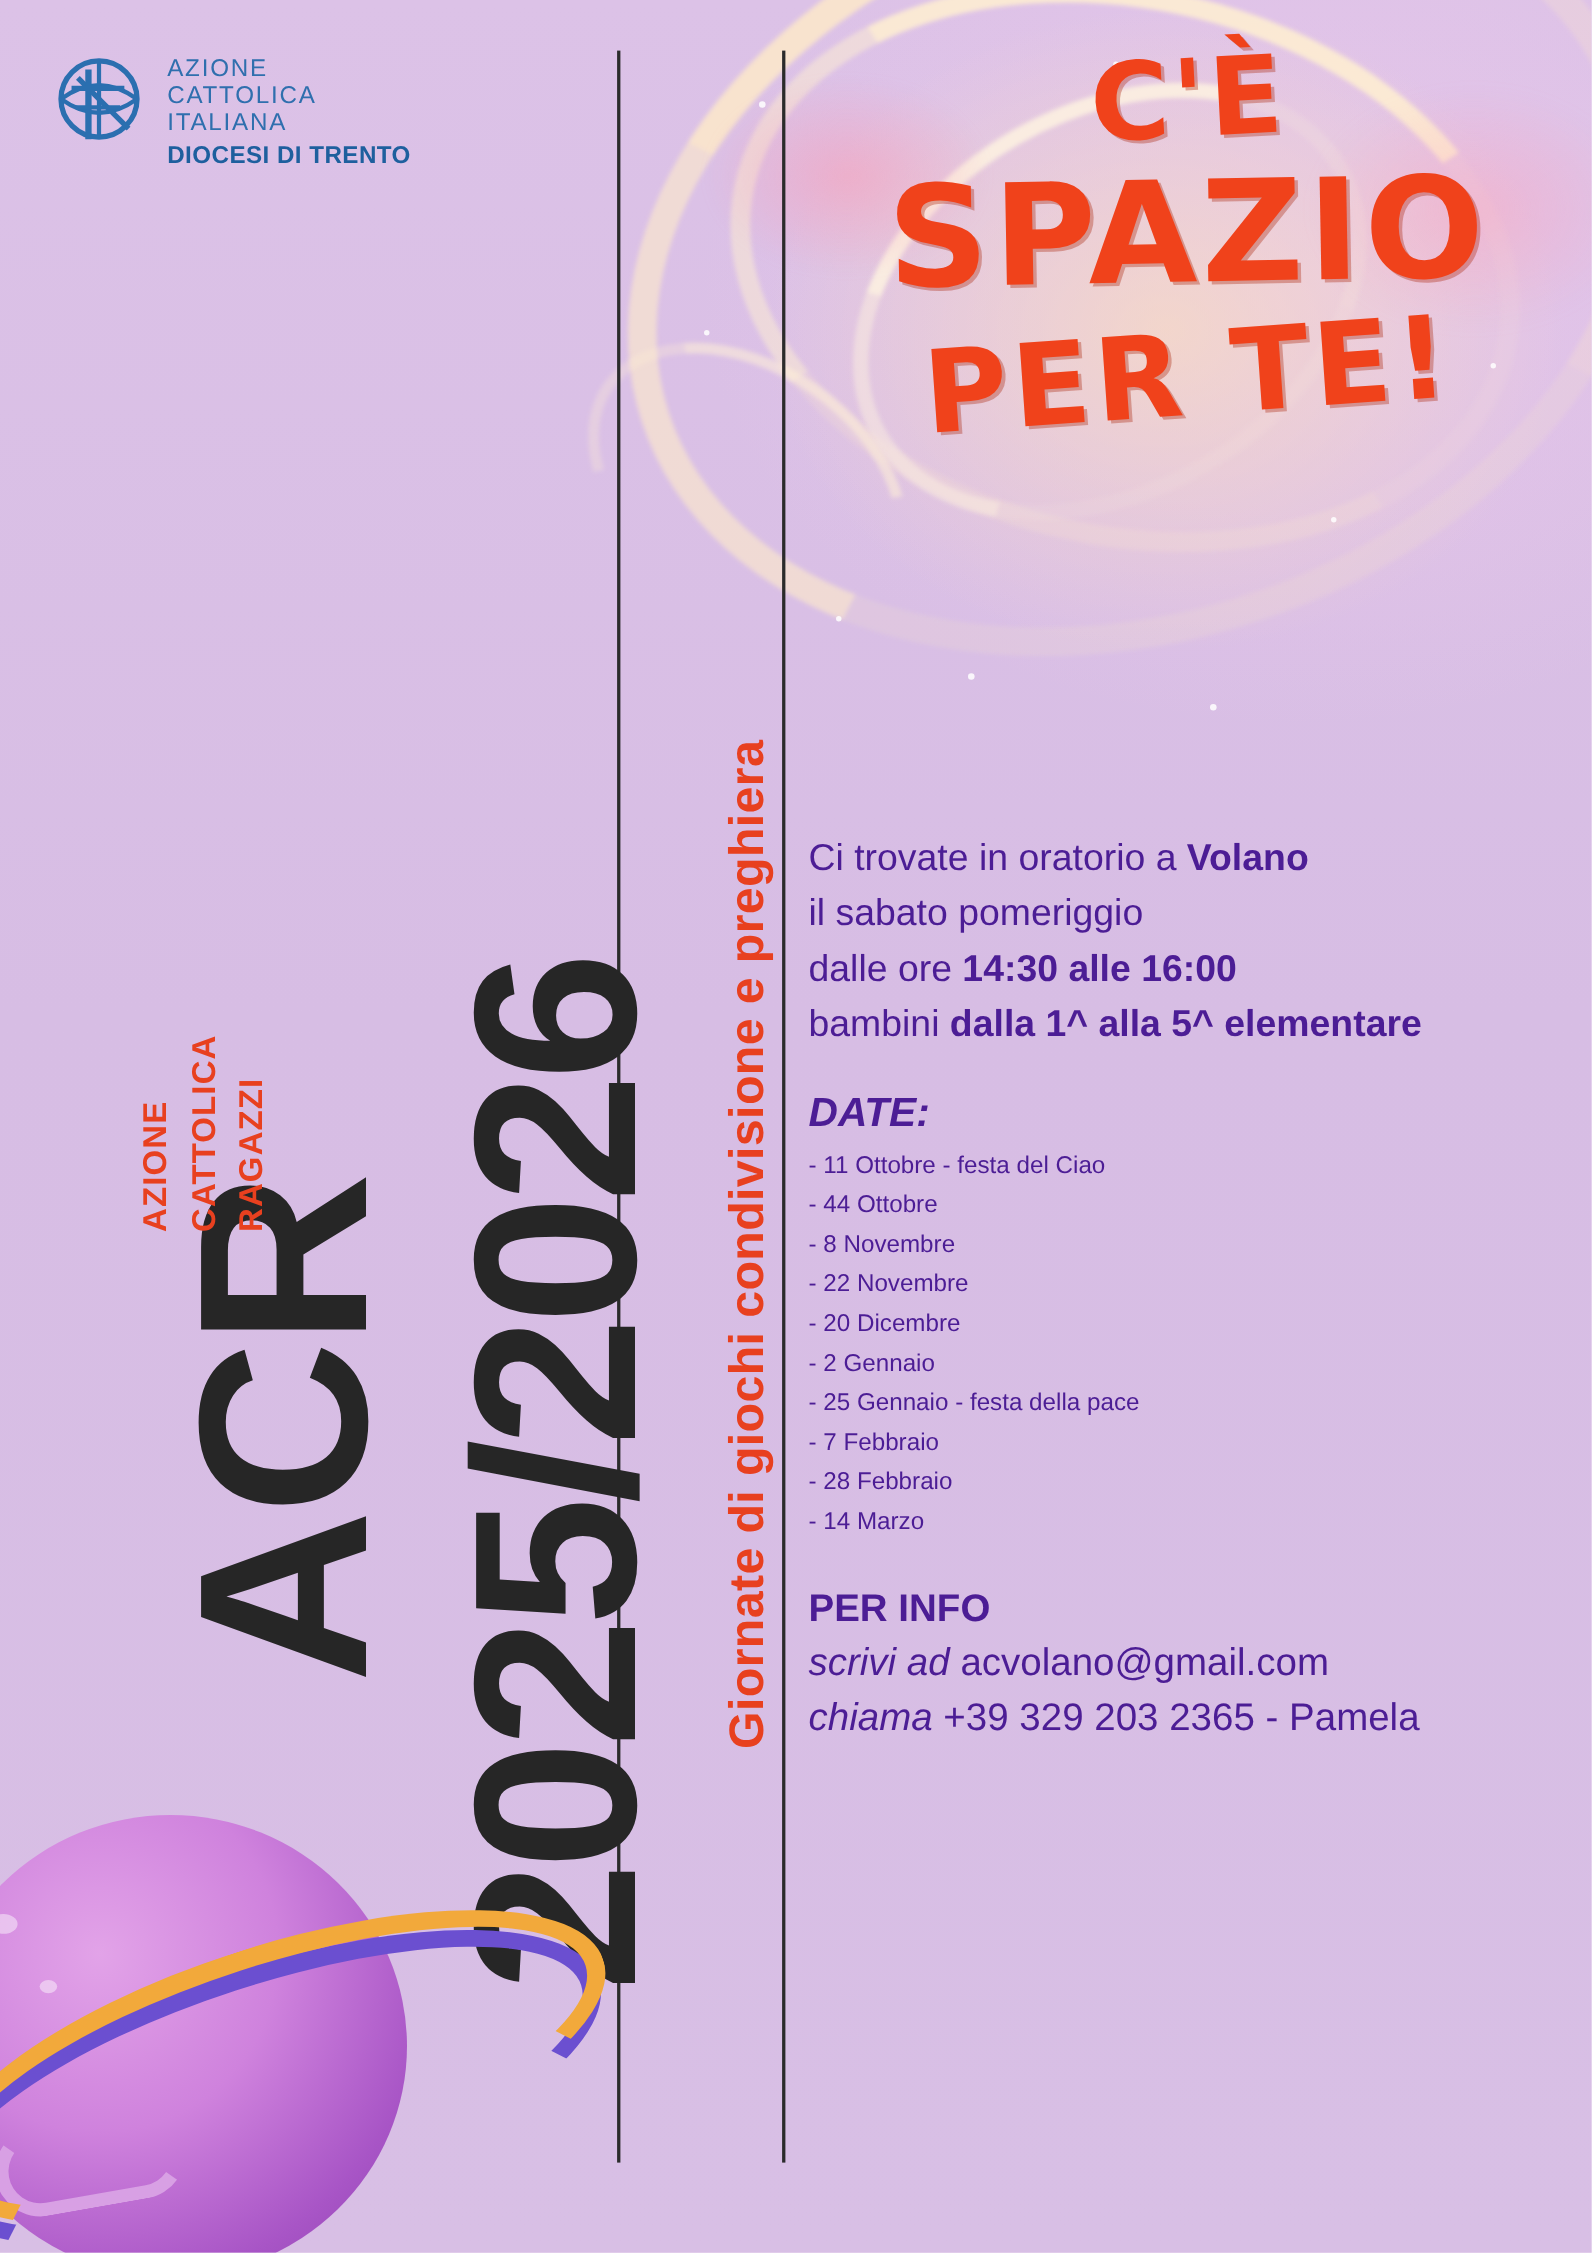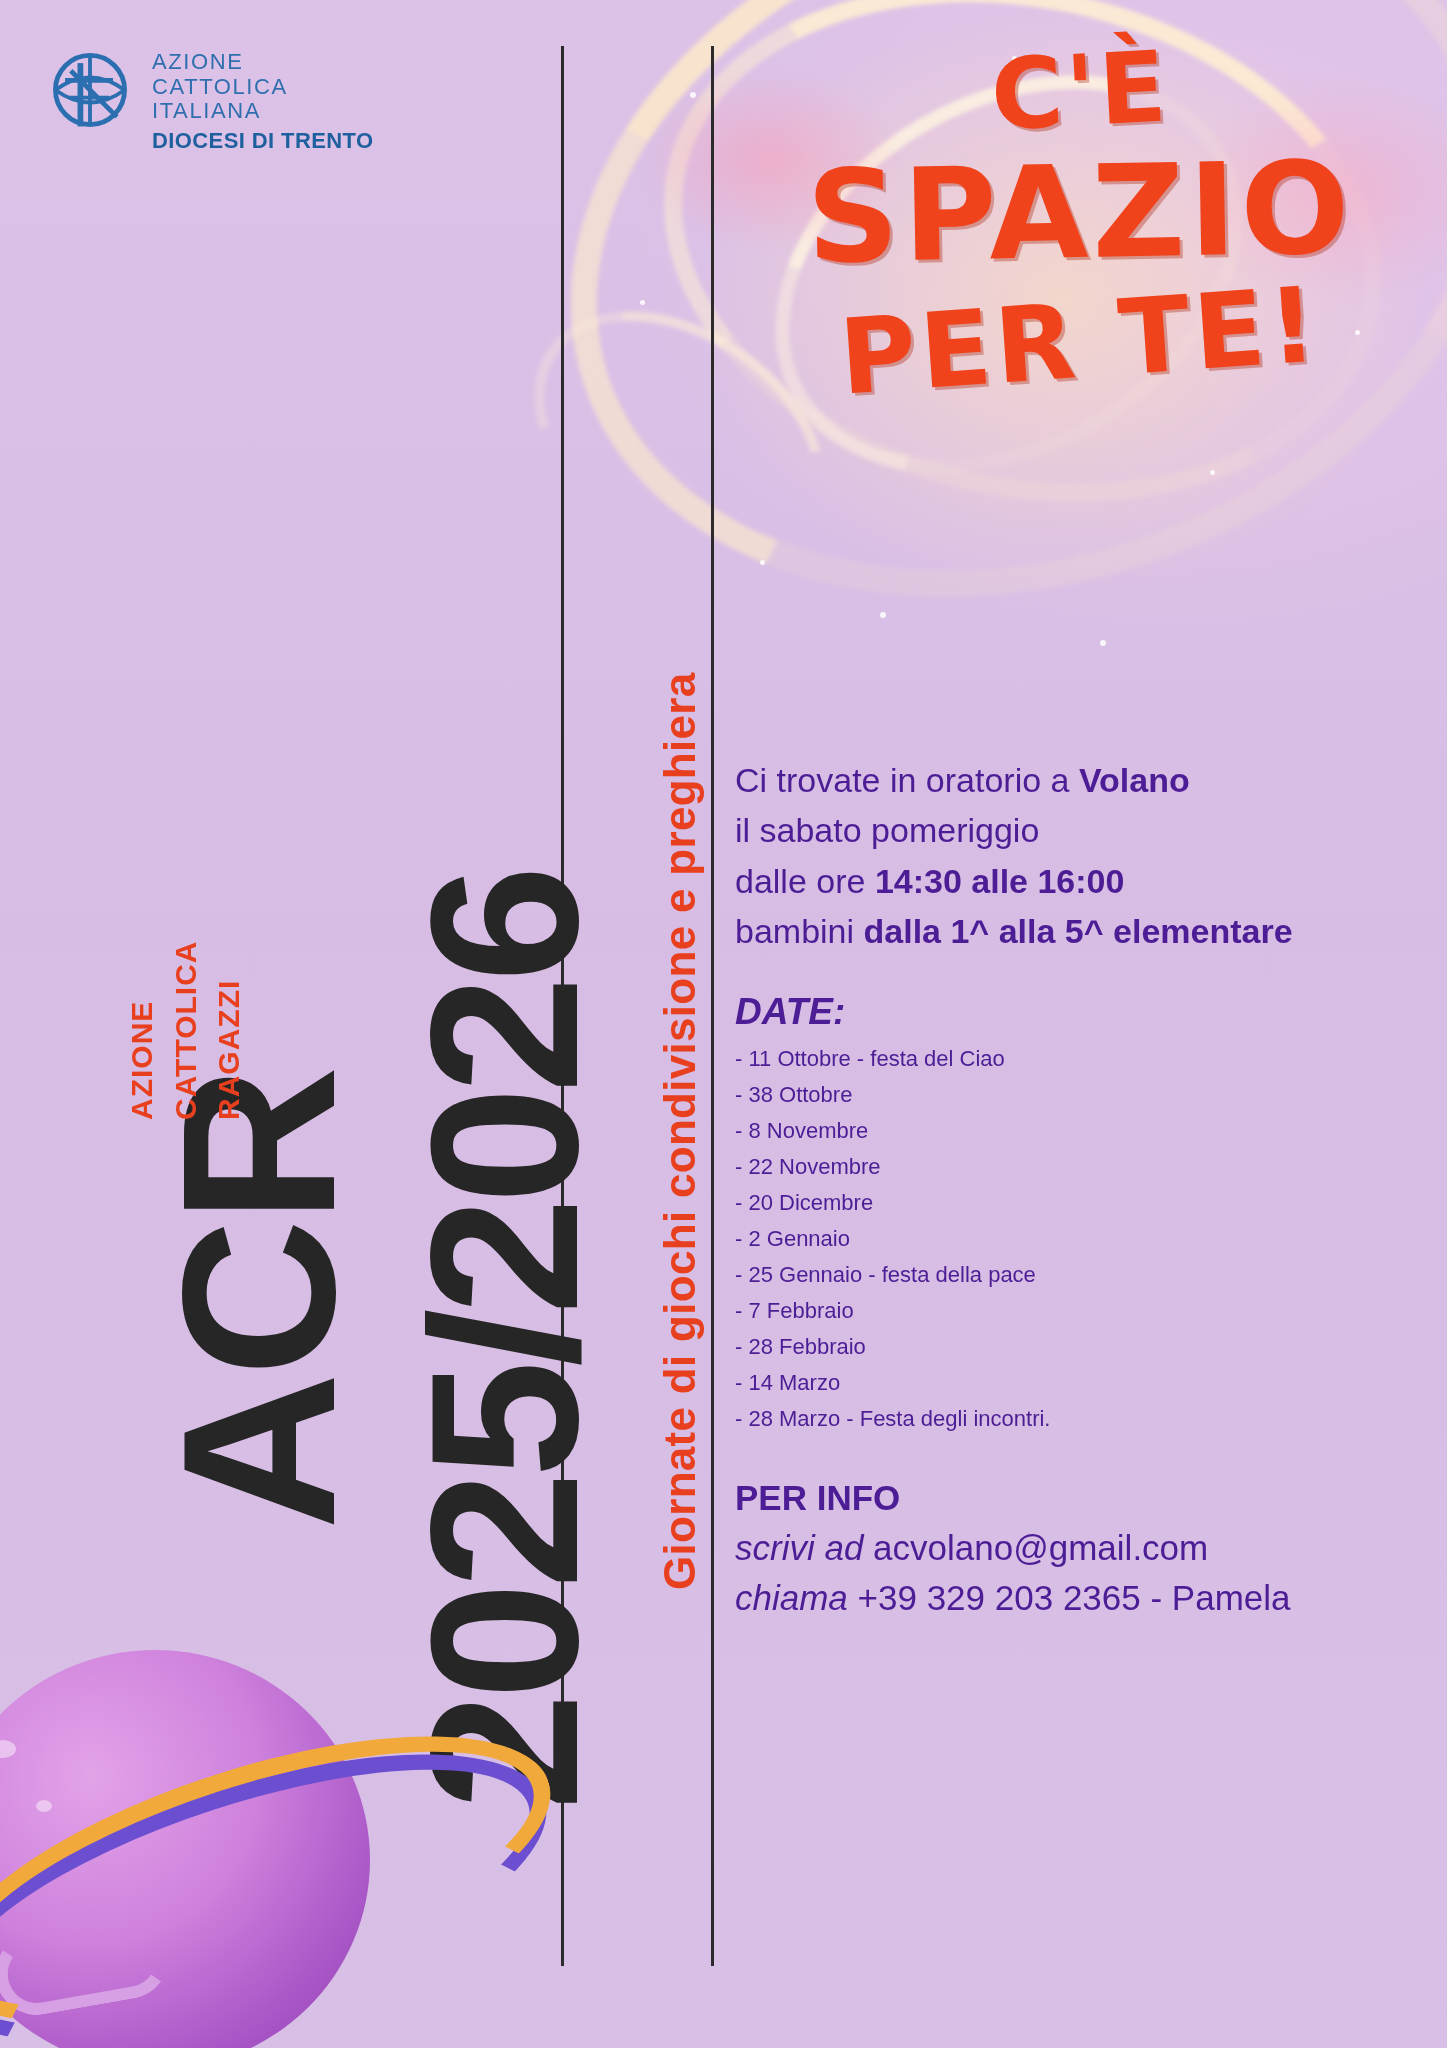--- a/index.html
+++ b/index.html
@@ -370,30 +370,29 @@
         <span>dalle ore </span><b>14:30 alle 16:00</b>
       </div>
       <div>
         <span>bambini </span><b>dalla 1^ alla 5^ elementare</b>
       </div>
     </div>
 
     <div class="section-title">DATE:</div>
     <ul class="date-list">
       <li>- 11 Ottobre - festa del Ciao</li>
-      <li>- 38 Ottobre</li>
+      <li>- 44 Ottobre</li>
       <li>- 8 Novembre</li>
       <li>- 22 Novembre</li>
       <li>- 20 Dicembre</li>
       <li>- 2 Gennaio</li>
       <li>- 25 Gennaio - festa della pace</li>
       <li>- 7 Febbraio</li>
       <li>- 28 Febbraio</li>
       <li>- 14 Marzo</li>
-      <li>- 28 Marzo - Festa degli incontri.</li>
     </ul>
 
     <div class="info-block">
       <div style="font-weight:bold;">PER INFO</div>
       <div>
         <span class="it">scrivi ad</span>
         <span>acvolano@gmail.com</span>
       </div>
       <div>
         <span class="it">chiama</span>

